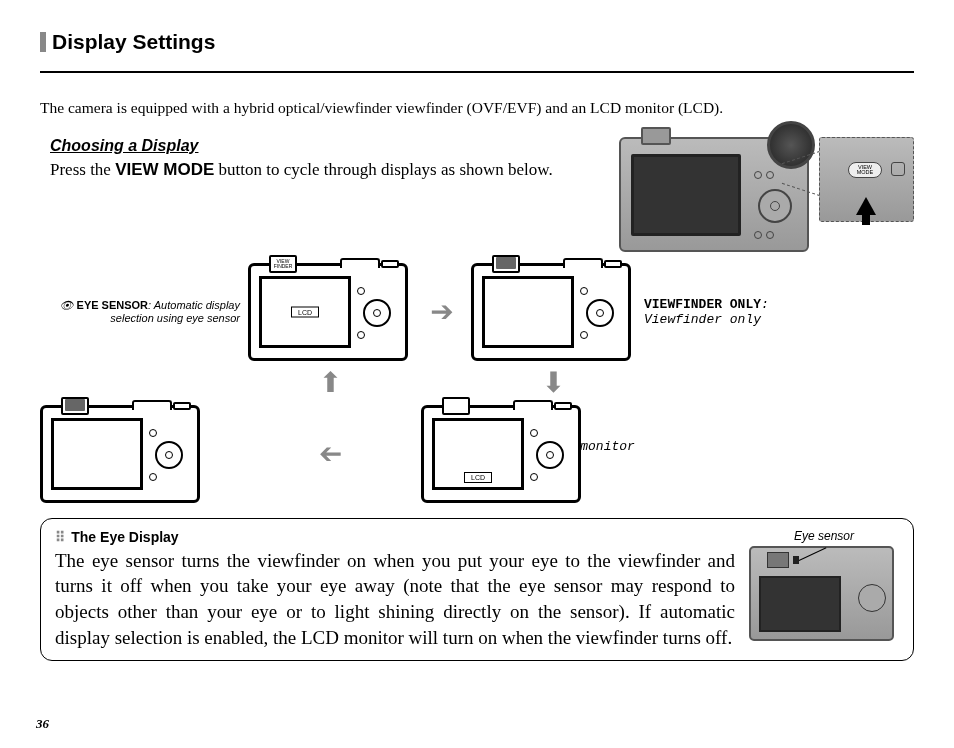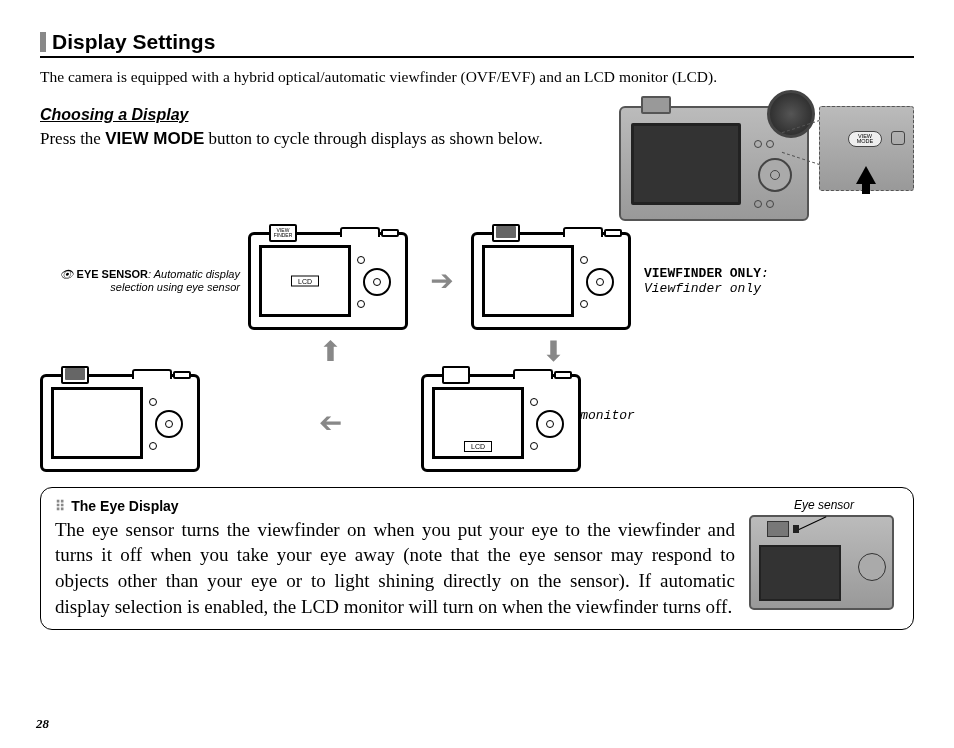--- a/index.html
+++ b/index.html
@@ -10,40 +10,40 @@
     background: #fff;
     padding: 30px 40px 20px 40px;
     color: #000;
     position: relative;
   }
   .section-title {
     font-family: Arial, Helvetica, sans-serif;
     font-weight: bold;
     font-size: 21px;
     border-bottom: 2px solid #000;
-    padding-bottom: 2px;
-    margin-bottom: 8px;
+    padding-bottom: 17px;
+    margin-bottom: 24px;
     display: flex;
     align-items: center;
   }
   .section-title::before {
     content: "";
     display: inline-block;
     width: 6px;
     height: 20px;
     background: #888;
     margin-right: 6px;
   }
   .intro {
     font-size: 15.5px;
     line-height: 1.4;
     text-align: justify;
     margin-bottom: 18px;
   }
-  .sub-area { display: flex; gap: 20px; margin-bottom: 10px; }
+  .sub-area { display: flex; gap: 20px; margin-bottom: 10px; margin-left: 10px; }
   .sub-left { flex: 1.5; }
   .subheading {
     font-family: Arial, Helvetica, sans-serif;
     font-weight: bold;
     font-style: italic;
     font-size: 16px;
     text-decoration: underline;
     margin-bottom: 4px;
   }
   .sub-text { font-size: 17px; line-height: 1.35; }
@@ -189,21 +189,21 @@
     transform: rotate(-25deg); transform-origin: left;
   }
 </style>
 </head>
 <body>
 
 <h2 class="section-title">
   <span>Display Settings</span>
 </h2>
 
-<p class="intro">The camera is equipped with a hybrid optical/automatic viewfinder (OVF/EVF) and an LCD monitor (LCD).</p>
+<p class="intro">The camera is equipped with a hybrid optical/viewfinder viewfinder (OVF/EVF) and an LCD monitor (LCD).</p>
 
 <div class="sub-area">
   <div class="sub-left">
     <div class="subheading">Choosing a Display</div>
     <p class="sub-text">
       <span>Press the </span><b style="font-family:Arial">VIEW MODE</b><span> button to cycle through displays as shown below.</span>
     </p>
   </div>
   <div class="sub-right" style="position:relative">
     <div class="camera-large">
@@ -321,13 +321,13 @@
         <div class="sensor"></div>
         <div class="leader"></div>
       <div class="sc"></div>
       <div class="ctrl">
           <div class="dp"></div>
         </div>
     </div>
   </div>
 </div>
 
-<div class="page-num">28</div>
+<div class="page-num">36</div>
 
 </body></html>

